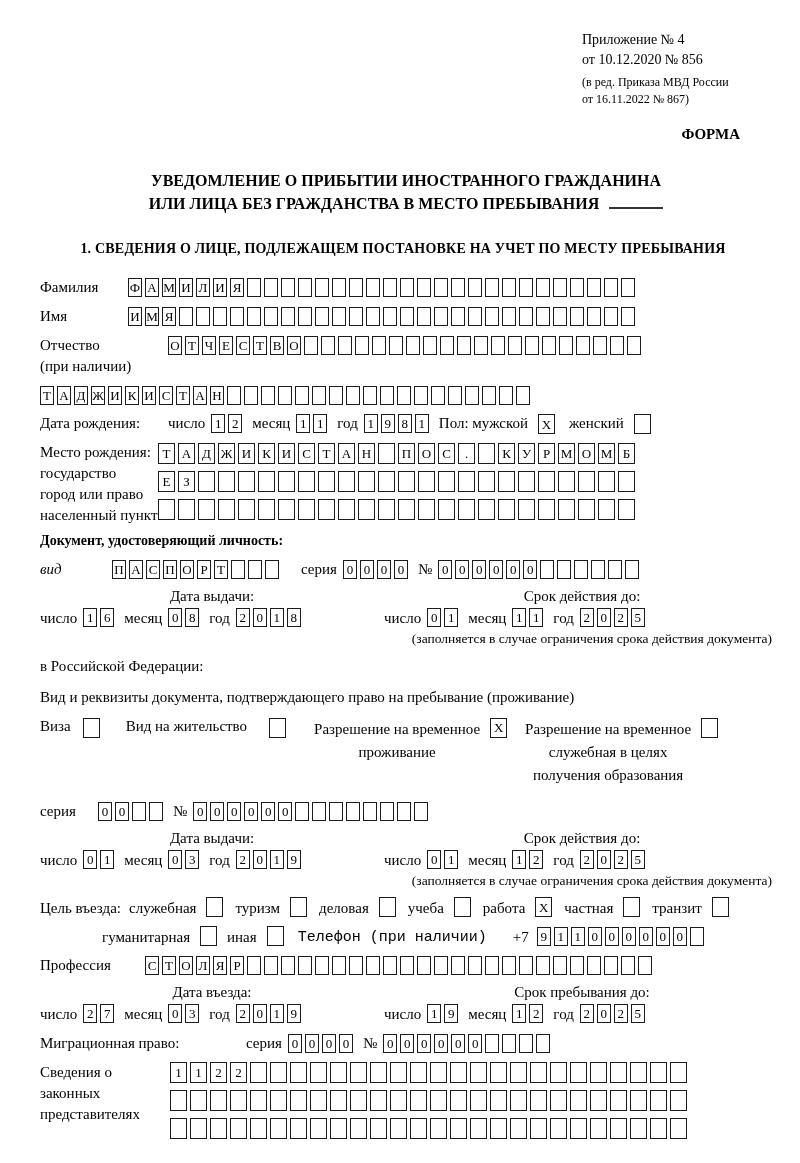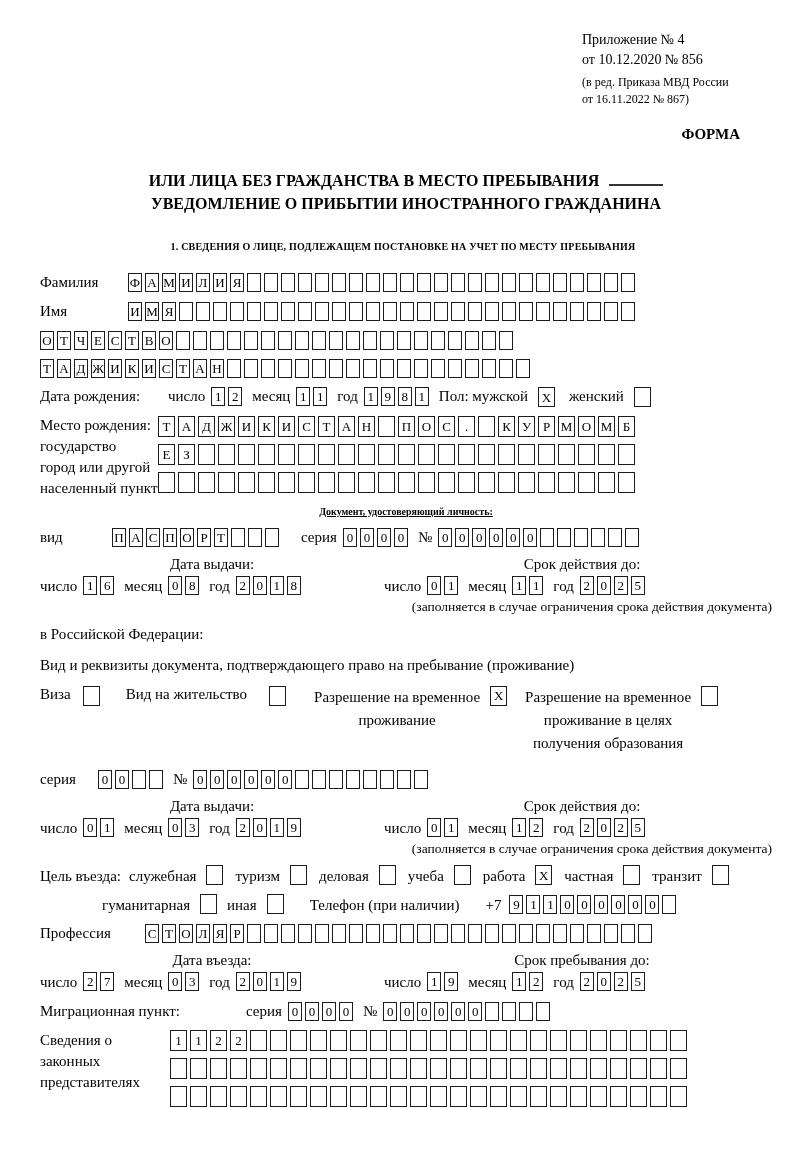--- a/index.html
+++ b/index.html
@@ -9,21 +9,21 @@
 
   
   .hdr { margin-left:auto; width:190px; font-size:14px; line-height:1.42; }
   .hdr .ed { margin-top:4px; font-size:12px; }
   .hdr .ed2 { font-size:12px; }
   .forma { text-align:right; font-weight:bold; margin:18px 32px 0 0; font-size:15px; }
 
   .title { text-align:center; font-weight:bold; font-size:16px; margin-top:26px; line-height:1.45; }
   .uline { display:inline-block; width:54px; border-bottom:2.4px solid #333; margin-left:10px; height:14px; }
 
-  .sec { text-align:center; font-weight:bold; font-size:10px; margin:26px 0 20px -6px; letter-spacing:.2px; }
+  .sec { text-align:center; font-weight:bold; font-size:14px; margin:26px 0 20px -6px; letter-spacing:.2px; }
 
   
   .cells { display:inline-flex; gap:3px; vertical-align:middle; flex-wrap:nowrap; }
   .cell { width:14px; height:19px; border:1.7px solid #1c1c1c; display:flex; flex:none;
           align-items:center; justify-content:center; font-size:13px; line-height:1; }
   .wide .cell { width:17px; height:21px; }
   .cb { margin:0 4px; }
   .cb .cell { width:17px; height:20px; }
 
   .frow { display:flex; align-items:flex-start; margin-bottom:8px; }
@@ -32,21 +32,21 @@
   .w88 { width:88px; }
   .w105 { width:105px; }
   .w118 { width:118px; }
   .w128 { width:128px; }
   .w130 { width:130px; }
   .gl { margin:2px 6px 0 10px; flex:none; }
   .gl0 { margin-left:0; }
 
   .bp-rows > .cells { display:flex; margin-bottom:7px; }
 
-  .center-bold { text-align:center; font-weight:bold; font-size:10px; margin:10px 0 10px 0;text-decoration:underline; }
+  .center-bold { font-weight:bold; font-size:14px; margin:10px 0 10px 0; }
 
   .dhdr { display:flex; margin:4px 0 3px 0;gap:8px; }
   .dh-left { width:47%; text-align:center; }
   .dh-right { flex:1; text-align:center; }
   .drow { display:flex; align-items:flex-start; }
   .dg { display:flex; align-items:flex-start; }
   .dg-left { width:47%; }
   .note { text-align:right; font-size:13.5px; margin:4px 0 8px 0; }
 
   .intro { margin:8px 0 2px 0; line-height:1.55; }
@@ -69,22 +69,22 @@
   <div class="hdr">
     <div>Приложение № 4</div>
     <div>от 10.12.2020 № 856</div>
     <div class="ed">(в ред. Приказа МВД России</div>
     <div class="ed2">от 16.11.2022 № 867)</div>
   </div>
 
   <div class="forma">ФОРМА</div>
 
   <div class="title">
+    <div>УВЕДОМЛЕНИЕ О ПРИБЫТИИ ИНОСТРАННОГО ГРАЖДАНИНА</div>
     <div><span>ИЛИ ЛИЦА БЕЗ ГРАЖДАНСТВА В МЕСТО ПРЕБЫВАНИЯ</span><span class="uline"></span></div>
-    <div>УВЕДОМЛЕНИЕ О ПРИБЫТИИ ИНОСТРАННОГО ГРАЖДАНИНА</div>
   </div>
 
   <div class="sec">1. СВЕДЕНИЯ О ЛИЦЕ, ПОДЛЕЖАЩЕМ ПОСТАНОВКЕ НА УЧЕТ ПО МЕСТУ ПРЕБЫВАНИЯ</div>
 
   <div class="frow">
     <div class="flabel w88">Фамилия</div>
     <div class="cells">
         <span class="cell">Ф</span>
         <span class="cell">А</span>
         <span class="cell">М</span>
@@ -148,20 +148,24 @@
         <span class="cell"></span>
         <span class="cell"></span>
         <span class="cell"></span>
         <span class="cell"></span>
         <span class="cell"></span>
         <span class="cell"></span>
       </div>
   </div>
 
   <div class="frow">
+    <div class="flabel w128">
+      <div>Отчество</div>
+      <div>(при наличии)</div>
+    </div>
     <div class="cells">
         <span class="cell">О</span>
         <span class="cell">Т</span>
         <span class="cell">Ч</span>
         <span class="cell">Е</span>
         <span class="cell">С</span>
         <span class="cell">Т</span>
         <span class="cell">В</span>
         <span class="cell">О</span>
         <span class="cell"></span>
@@ -247,21 +251,21 @@
     <span class="gl">женский</span>
     <span class="cells cb">
         <span class="cell"></span>
       </span>
   </div>
 
   <div class="frow" style="margin-top:6px;">
     <div class="flabel w118">
       <div>Место рождения:</div>
       <div>государство</div>
-      <div>город или другой</div>
+      <div>город или право</div>
       <div>населенный пункт</div>
     </div>
     <div class="bp-rows">
       <div class="cells wide">
           <span class="cell">Т</span>
           <span class="cell">А</span>
           <span class="cell">Д</span>
           <span class="cell">Ж</span>
           <span class="cell">И</span>
           <span class="cell">К</span>
@@ -335,21 +339,21 @@
           <span class="cell"></span>
           <span class="cell"></span>
           <span class="cell"></span>
         </div>
     </div>
   </div>
 
   <div class="center-bold" style="margin-top:-2px;">Документ, удостоверяющий личность:</div>
 
   <div class="frow">
-    <div class="flabel" style="width:72px;">вид</div>
+    <div class="flabel" style="width:72px;font-style:italic;">вид</div>
     <span class="cells">
         <span class="cell">П</span>
         <span class="cell">А</span>
         <span class="cell">С</span>
         <span class="cell">П</span>
         <span class="cell">О</span>
         <span class="cell">Р</span>
         <span class="cell">Т</span>
         <span class="cell"></span>
         <span class="cell"></span>
@@ -446,21 +450,21 @@
         <span>Разрешение на временное</span><br>
         <span>проживание</span>
       </span>
       <span class="cells cb" style="margin-left:10px;">
           <span class="cell">X</span>
         </span>
     </div>
     <div class="opt" style="margin-right:0;">
       <span class="multiline">
         <span>Разрешение на временное</span><br>
-        <span>проживание в целях</span><br>
+        <span>служебная в целях</span><br>
         <span>получения образования</span>
       </span>
       <span class="cells cb" style="margin-left:10px;">
           <span class="cell"></span>
         </span>
     </div>
   </div>
 
   <div class="frow">
     <div class="flabel" style="width:58px;">серия</div>
@@ -569,21 +573,21 @@
 
   <div class="purprow indent60">
     <span>гуманитарная</span>
     <span class="cells cb" style="margin:0 10px;">
         <span class="cell"></span>
       </span>
     <span>иная</span>
     <span class="cells cb" style="margin:0 14px 0 10px;">
         <span class="cell"></span>
       </span>
-    <span style="margin-left:12px;">Телефон (при наличии)</span>
+    <span style="margin-left:0;font-family:Liberation Mono, monospace;">Телефон (при наличии)</span>
     <span style="margin:0 8px 0 26px;">+7</span>
     <span class="cells">
         <span class="cell">9</span>
         <span class="cell">1</span>
         <span class="cell">1</span>
         <span class="cell">0</span>
         <span class="cell">0</span>
         <span class="cell">0</span>
         <span class="cell">0</span>
         <span class="cell">0</span>
@@ -667,21 +671,21 @@
       <span class="cells">
           <span class="cell">2</span>
           <span class="cell">0</span>
           <span class="cell">2</span>
           <span class="cell">5</span>
         </span>
     </div>
   </div>
 
   <div class="frow">
-    <div class="flabel" style="width:170px;">Миграционная пункт:</div>
+    <div class="flabel" style="width:170px;">Миграционная право:</div>
     <span class="gl" style="margin-left:36px;">серия</span>
     <span class="cells">
         <span class="cell">0</span>
         <span class="cell">0</span>
         <span class="cell">0</span>
         <span class="cell">0</span>
       </span>
     <span class="gl">№</span>
     <span class="cells">
         <span class="cell">0</span>

